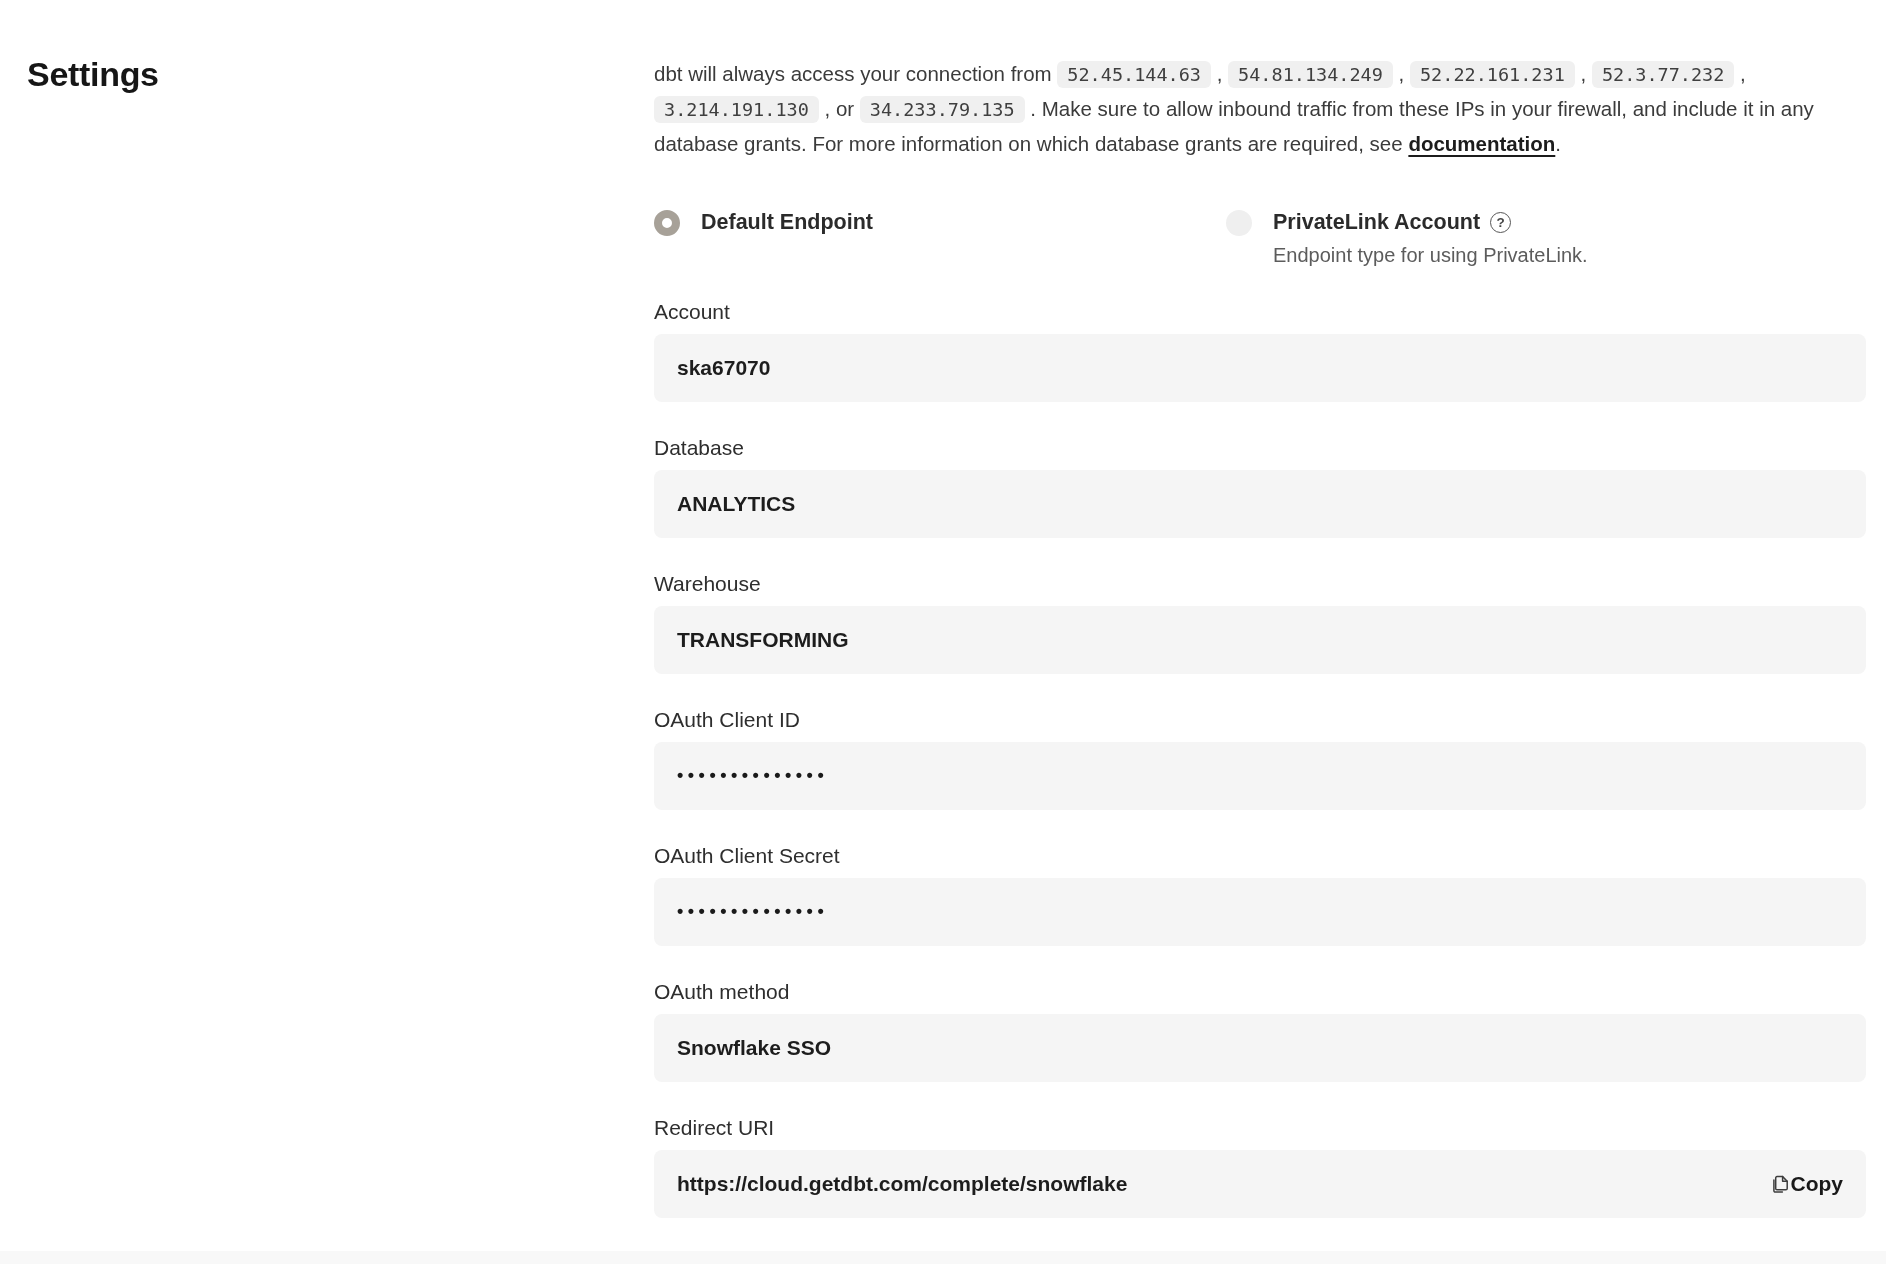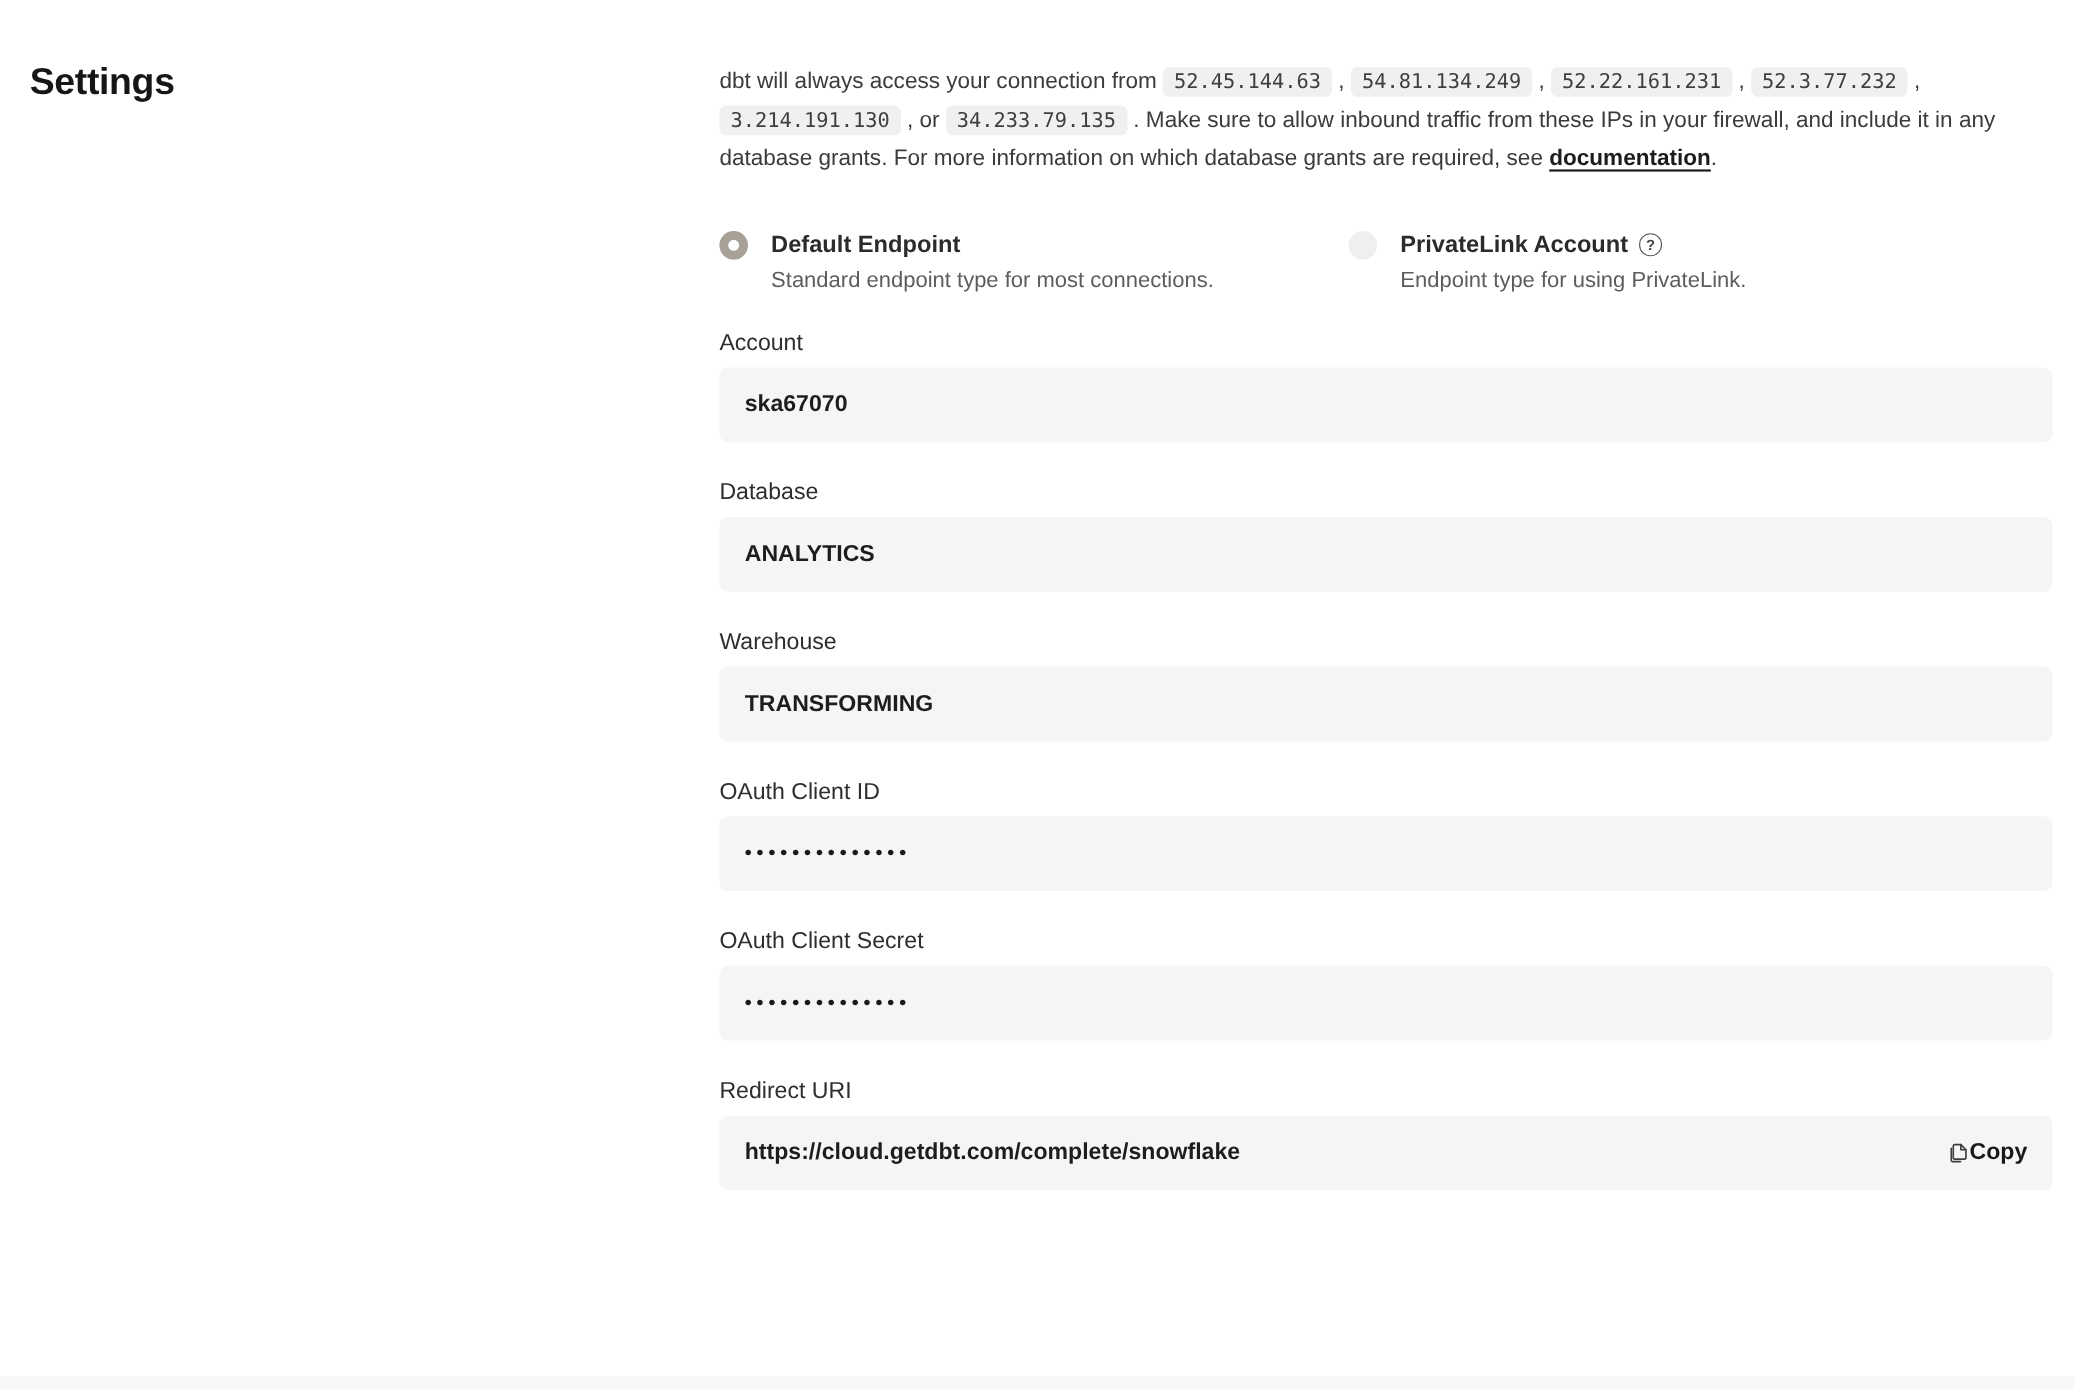--- a/index.html
+++ b/index.html
@@ -169,21 +169,20 @@
 <div class="content">
   <p class="intro"><span>dbt will always access your connection from </span><code class="chip">52.45.144.63</code><span> , </span><code class="chip">54.81.134.249</code><span> , </span><code class="chip">52.22.161.231</code><span> , </span><code class="chip">52.3.77.232</code><span> , </span><code class="chip">3.214.191.130</code><span> , or </span><code class="chip">34.233.79.135</code><span> . Make sure to allow inbound traffic from these IPs in your firewall, and include it in any database grants. For more information on which database grants are required, see </span><a class="doc-link">documentation</a><span>.</span></p>
 
   <div class="endpoint-options">
   <div class="endpoint-option">
     <span class="radio selected"></span>
     <span class="opt-label">
       <span class="opt-label-text">Default Endpoint</span>
 
     </span>
-    <span class="opt-desc">Standard endpoint type for most connections.</span>
   </div>
 
   <div class="endpoint-option">
     <span class="radio"></span>
     <span class="opt-label">
       <span class="opt-label-text">PrivateLink Account</span>
       <span class="help-icon">?</span>
     </span>
     <span class="opt-desc">Endpoint type for using PrivateLink.</span>
   </div>
@@ -227,20 +226,28 @@
   </div>
 
   <div class="field">
     <div class="field-label">OAuth Client Secret</div>
     <div class="text-input" role="textbox">
       <span class="input-value masked">••••••••••••••</span>
 
     </div>
   </div>
 
+  <div class="field">
+    <div class="field-label">OAuth method</div>
+    <div class="text-input" role="textbox">
+      <span class="input-value">Snowflake SSO</span>
+
+    </div>
+
+  </div>
 
   <div class="field">
     <div class="field-label">Redirect URI</div>
     <div class="text-input" role="textbox">
       <span class="input-value">https://cloud.getdbt.com/complete/snowflake</span>
       <button class="copy-btn">
         <span>
           <svg width="21" height="23" viewBox="0 0 21 23" fill="none" stroke="#3d3d3d" stroke-width="1.5" stroke-linejoin="round" stroke-linecap="round">
             <path d="M7 4.6 H12.6 L17.2 9.2 V16.4 a1.3 1.3 0 0 1 -1.3 1.3 H7 a1.3 1.3 0 0 1 -1.3 -1.3 V5.9 a1.3 1.3 0 0 1 1.3 -1.3 Z"></path>
             <path d="M12.6 4.6 V9.2 H17.2"></path>

